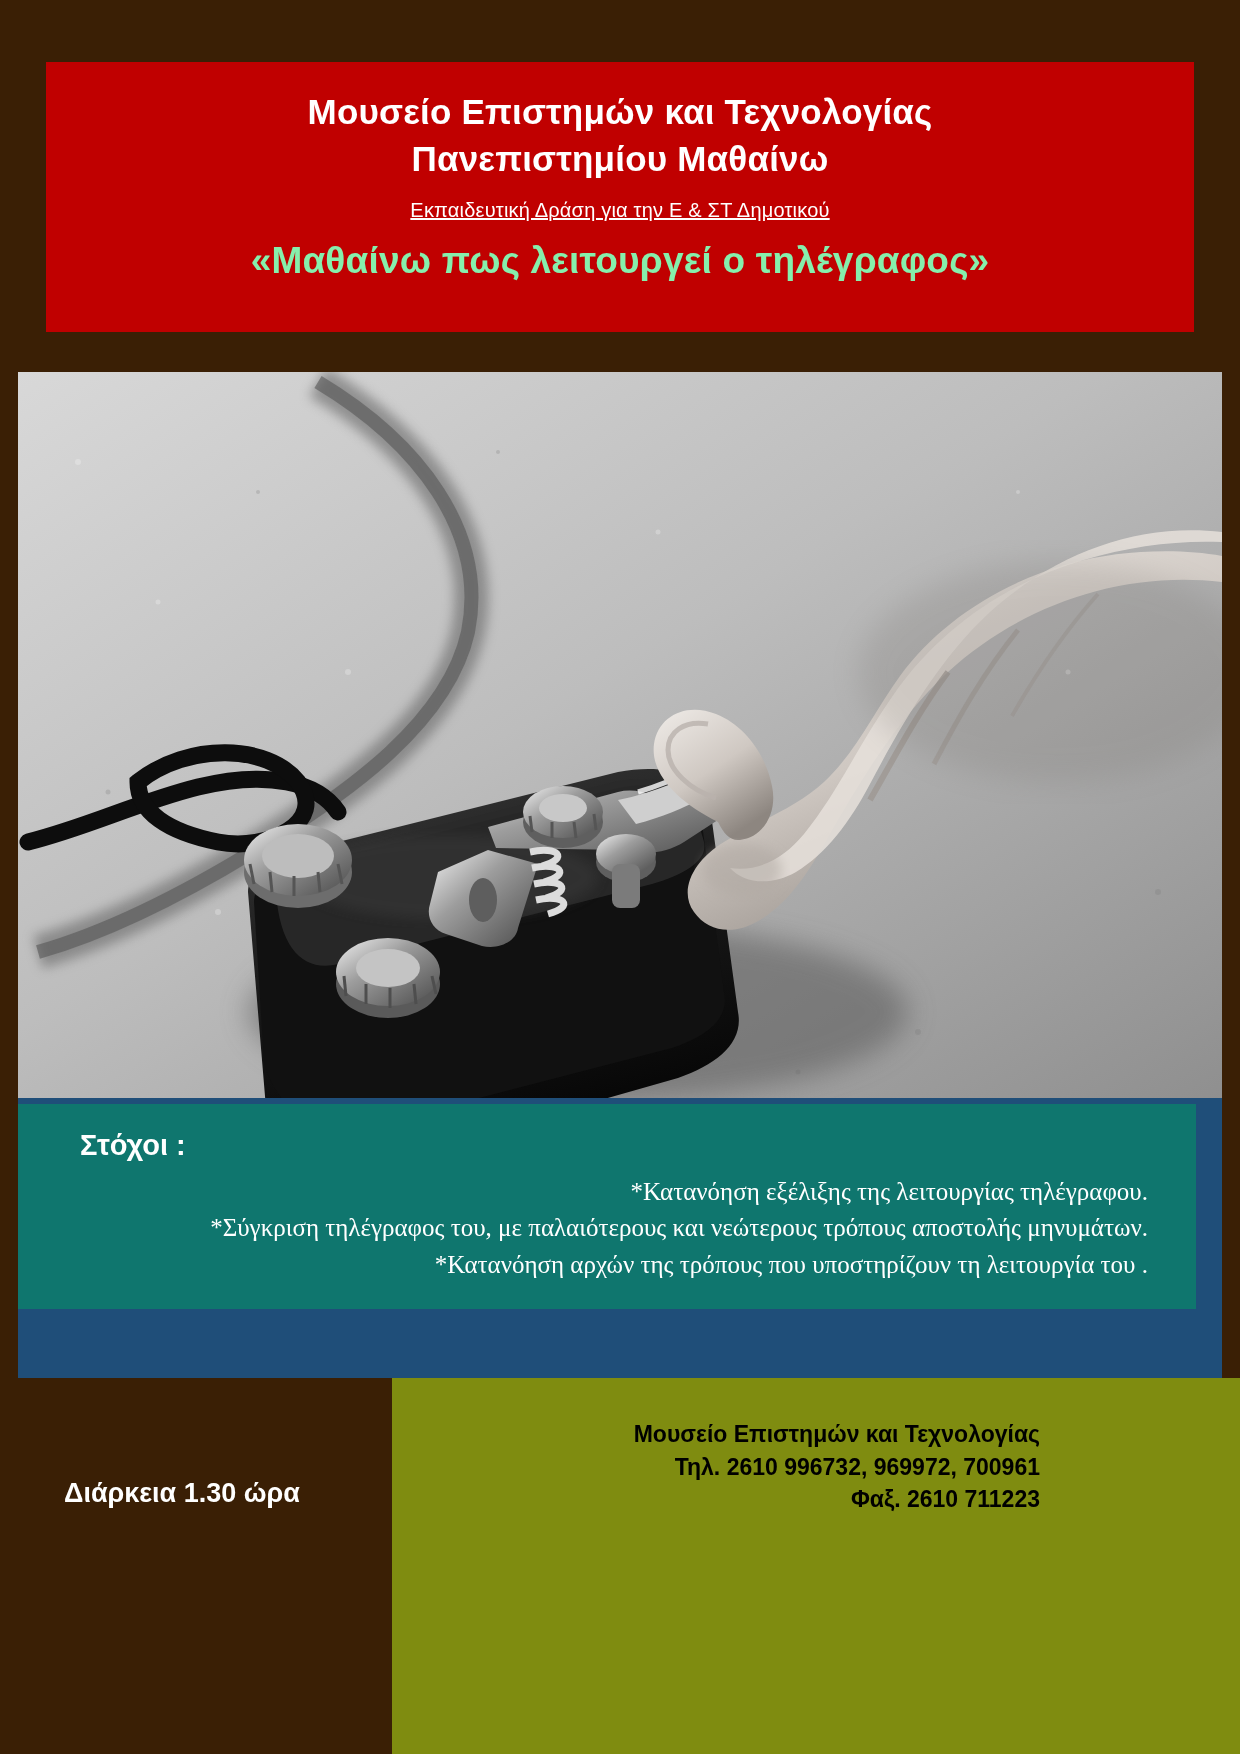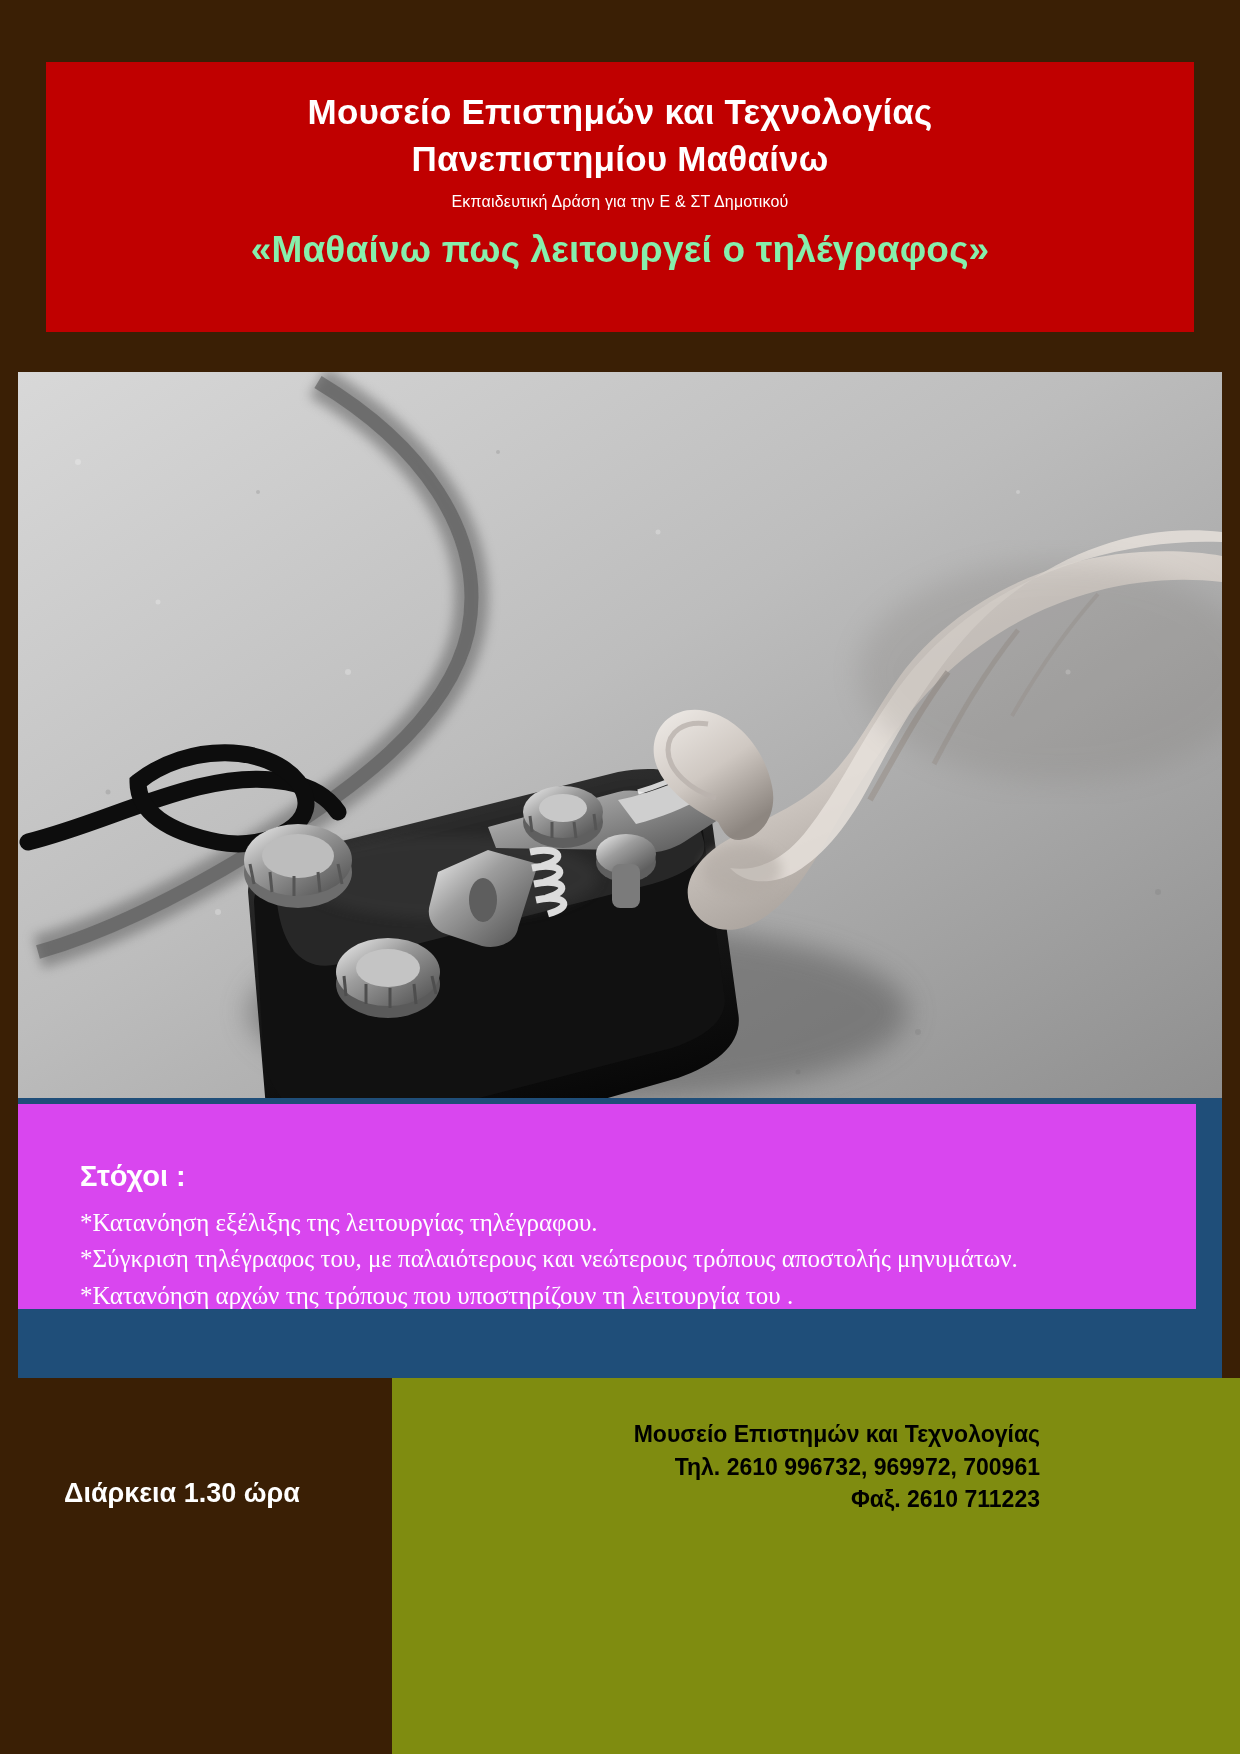--- a/index.html
+++ b/index.html
@@ -36,24 +36,25 @@
   }
   .museum-line {
     color: #ffffff;
     font-size: 35px;
     font-weight: bold;
     line-height: 1.35;
     letter-spacing: 0.2px;
   }
   .subtitle-line {
     color: #ffffff;
-    font-size: 16px;
+    font-size: 20px;
     font-weight: normal;
-    margin-top: 10px;
+    margin-top: 16px;
     letter-spacing: 0.2px;
+    text-decoration: underline;
   }
   .title-line {
     color: #86efac;
     font-size: 37px;
     font-weight: bold;
     margin-top: 18px;
     letter-spacing: 0.2px;
   }
 
   
@@ -76,36 +77,37 @@
     width: 1204px;
     height: 280px;
     background: #1f4e79;
   }
   .goals {
     position: absolute;
     left: 18px;
     top: 1104px;
     width: 1178px;
     height: 205px;
-    background: #d946ef;
+    background: #0f766e;
     box-sizing: border-box;
-    padding: 56px 48px 0 62px;
+    padding: 25px 48px 0 62px;
   }
   .goals-title {
     color: #ffffff;
     font-size: 29px;
     font-weight: bold;
     font-family: "Liberation Sans", sans-serif;
     margin-bottom: 12px;
   }
   .goal-item {
     color: #ffffff;
     font-size: 25px;
     font-family: "Liberation Serif", serif;
     line-height: 1.45;
+    text-align: right;
   }
 
   
   .bottom-left {
     position: absolute;
     left: 0;
     top: 1378px;
     width: 392px;
     height: 376px;
     background: #3a1f05;

